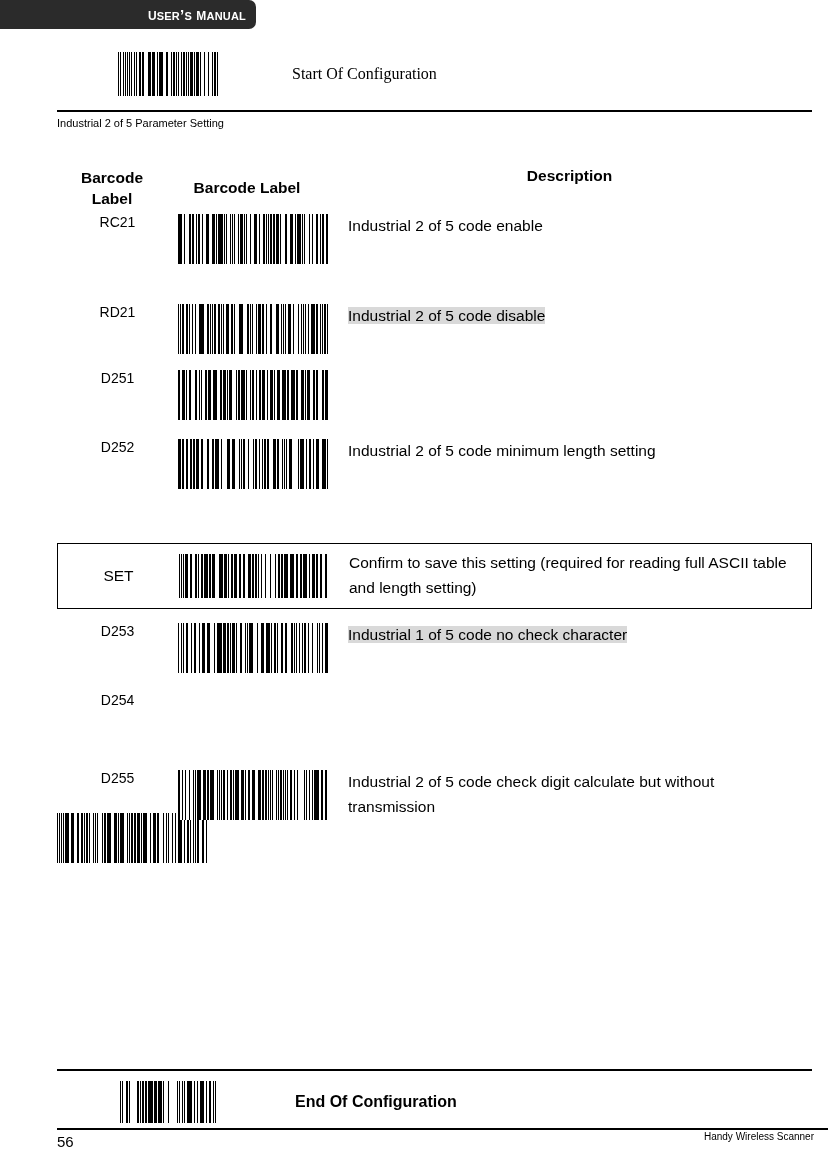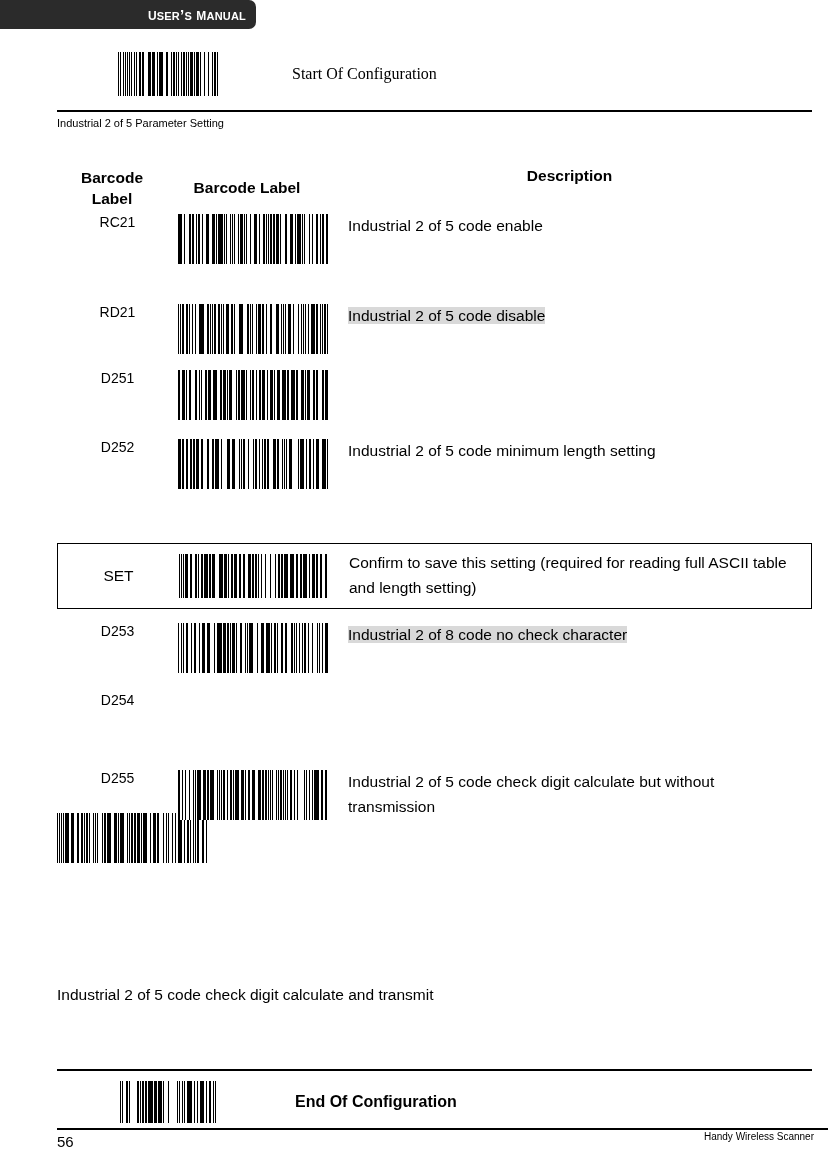--- a/index.html
+++ b/index.html
@@ -242,29 +242,28 @@
       <span class="barcode" style="background-image: linear-gradient(90deg, rgb(0, 0, 0) 0%, rgb(0, 0, 0) 1.9%, rgb(255, 255, 255) 1.9%, rgb(255, 255, 255) 2.52%, rgb(0, 0, 0) 2.52%, rgb(0, 0, 0) 3.77%, rgb(255, 255, 255) 3.77%, rgb(255, 255, 255) 5.02%, rgb(0, 0, 0) 5.02%, rgb(0, 0, 0) 6.92%, rgb(255, 255, 255) 6.92%, rgb(255, 255, 255) 8.17%, rgb(0, 0, 0) 8.17%, rgb(0, 0, 0) 9.42%, rgb(255, 255, 255) 9.42%, rgb(255, 255, 255) 10.04%, rgb(0, 0, 0) 10.04%, rgb(0, 0, 0) 11.29%, rgb(255, 255, 255) 11.29%, rgb(255, 255, 255) 11.91%, rgb(0, 0, 0) 11.91%, rgb(0, 0, 0) 13.81%, rgb(255, 255, 255) 13.81%, rgb(255, 255, 255) 15.06%, rgb(0, 0, 0) 15.06%, rgb(0, 0, 0) 16.96%, rgb(255, 255, 255) 16.96%, rgb(255, 255, 255) 19.56%, rgb(0, 0, 0) 19.56%, rgb(0, 0, 0) 20.81%, rgb(255, 255, 255) 20.81%, rgb(255, 255, 255) 22.71%, rgb(0, 0, 0) 22.71%, rgb(0, 0, 0) 23.96%, rgb(255, 255, 255) 23.96%, rgb(255, 255, 255) 24.58%, rgb(0, 0, 0) 24.58%, rgb(0, 0, 0) 27.18%, rgb(255, 255, 255) 27.18%, rgb(255, 255, 255) 28.43%, rgb(0, 0, 0) 28.43%, rgb(0, 0, 0) 29.05%, rgb(255, 255, 255) 29.05%, rgb(255, 255, 255) 29.67%, rgb(0, 0, 0) 29.67%, rgb(0, 0, 0) 30.29%, rgb(255, 255, 255) 30.29%, rgb(255, 255, 255) 32.89%, rgb(0, 0, 0) 32.89%, rgb(0, 0, 0) 34.79%, rgb(255, 255, 255) 34.79%, rgb(255, 255, 255) 36.04%, rgb(0, 0, 0) 36.04%, rgb(0, 0, 0) 37.94%, rgb(255, 255, 255) 37.94%, rgb(255, 255, 255) 40.54%, rgb(0, 0, 0) 40.54%, rgb(0, 0, 0) 41.16%, rgb(255, 255, 255) 41.16%, rgb(255, 255, 255) 41.78%, rgb(0, 0, 0) 41.78%, rgb(0, 0, 0) 42.4%, rgb(255, 255, 255) 42.4%, rgb(255, 255, 255) 43.02%, rgb(0, 0, 0) 43.02%, rgb(0, 0, 0) 44.92%, rgb(255, 255, 255) 44.92%, rgb(255, 255, 255) 46.82%, rgb(0, 0, 0) 46.82%, rgb(0, 0, 0) 47.44%, rgb(255, 255, 255) 47.44%, rgb(255, 255, 255) 50.04%, rgb(0, 0, 0) 50.04%, rgb(0, 0, 0) 50.66%, rgb(255, 255, 255) 50.66%, rgb(255, 255, 255) 51.28%, rgb(0, 0, 0) 51.28%, rgb(0, 0, 0) 52.53%, rgb(255, 255, 255) 52.53%, rgb(255, 255, 255) 53.78%, rgb(0, 0, 0) 53.78%, rgb(0, 0, 0) 54.4%, rgb(255, 255, 255) 54.4%, rgb(255, 255, 255) 55.02%, rgb(0, 0, 0) 55.02%, rgb(0, 0, 0) 55.64%, rgb(255, 255, 255) 55.64%, rgb(255, 255, 255) 56.26%, rgb(0, 0, 0) 56.26%, rgb(0, 0, 0) 56.88%, rgb(255, 255, 255) 56.88%, rgb(255, 255, 255) 57.5%, rgb(0, 0, 0) 57.5%, rgb(0, 0, 0) 58.75%, rgb(255, 255, 255) 58.75%, rgb(255, 255, 255) 59.37%, rgb(0, 0, 0) 59.37%, rgb(0, 0, 0) 60.62%, rgb(255, 255, 255) 60.62%, rgb(255, 255, 255) 63.22%, rgb(0, 0, 0) 63.22%, rgb(0, 0, 0) 65.12%, rgb(255, 255, 255) 65.12%, rgb(255, 255, 255) 65.74%, rgb(0, 0, 0) 65.74%, rgb(0, 0, 0) 66.36%, rgb(255, 255, 255) 66.36%, rgb(255, 255, 255) 66.98%, rgb(0, 0, 0) 66.98%, rgb(0, 0, 0) 67.6%, rgb(255, 255, 255) 67.6%, rgb(255, 255, 255) 69.5%, rgb(0, 0, 0) 69.5%, rgb(0, 0, 0) 70.12%, rgb(255, 255, 255) 70.12%, rgb(255, 255, 255) 70.74%, rgb(0, 0, 0) 70.74%, rgb(0, 0, 0) 71.36%, rgb(255, 255, 255) 71.36%, rgb(255, 255, 255) 71.98%, rgb(0, 0, 0) 71.98%, rgb(0, 0, 0) 72.6%, rgb(255, 255, 255) 72.6%, rgb(255, 255, 255) 73.85%, rgb(0, 0, 0) 73.85%, rgb(0, 0, 0) 75.75%, rgb(255, 255, 255) 75.75%, rgb(255, 255, 255) 78.35%, rgb(0, 0, 0) 78.35%, rgb(0, 0, 0) 78.97%, rgb(255, 255, 255) 78.97%, rgb(255, 255, 255) 80.22%, rgb(0, 0, 0) 80.22%, rgb(0, 0, 0) 80.84%, rgb(255, 255, 255) 80.84%, rgb(255, 255, 255) 81.46%, rgb(0, 0, 0) 81.46%, rgb(0, 0, 0) 84.06%, rgb(255, 255, 255) 84.06%, rgb(255, 255, 255) 85.31%, rgb(0, 0, 0) 85.31%, rgb(0, 0, 0) 85.93%, rgb(255, 255, 255) 85.93%, rgb(255, 255, 255) 87.18%, rgb(0, 0, 0) 87.18%, rgb(0, 0, 0) 88.43%, rgb(255, 255, 255) 88.43%, rgb(255, 255, 255) 90.33%, rgb(0, 0, 0) 90.33%, rgb(0, 0, 0) 90.95%, rgb(255, 255, 255) 90.95%, rgb(255, 255, 255) 92.2%, rgb(0, 0, 0) 92.2%, rgb(0, 0, 0) 94.1%, rgb(255, 255, 255) 94.1%, rgb(255, 255, 255) 96%, rgb(0, 0, 0) 96%, rgb(0, 0, 0) 98.6%, rgb(255, 255, 255) 98.6%, rgb(255, 255, 255) 99.22%, rgb(0, 0, 0) 99.22%, rgb(0, 0, 0) 99.84%, rgb(255, 255, 255) 99.84%, rgb(255, 255, 255) 100%); background-color: rgb(255, 255, 255);"></span>
     </div>
     <div class="cell-desc"><span>Industrial 2 of 5 code minimum length setting</span></div>
   </div>
 
   <div class="trow abs" style="top:457px;">
     <div class="cell-value">D253</div>
     <div class="cell-label">
       <span class="barcode" style="background-image: linear-gradient(90deg, rgb(0, 0, 0) 0%, rgb(0, 0, 0) 0.62%, rgb(255, 255, 255) 0.62%, rgb(255, 255, 255) 1.87%, rgb(0, 0, 0) 1.87%, rgb(0, 0, 0) 2.49%, rgb(255, 255, 255) 2.49%, rgb(255, 255, 255) 3.11%, rgb(0, 0, 0) 3.11%, rgb(0, 0, 0) 3.73%, rgb(255, 255, 255) 3.73%, rgb(255, 255, 255) 5.63%, rgb(0, 0, 0) 5.63%, rgb(0, 0, 0) 6.88%, rgb(255, 255, 255) 6.88%, rgb(255, 255, 255) 8.78%, rgb(0, 0, 0) 8.78%, rgb(0, 0, 0) 9.4%, rgb(255, 255, 255) 9.4%, rgb(255, 255, 255) 10.65%, rgb(0, 0, 0) 10.65%, rgb(0, 0, 0) 11.9%, rgb(255, 255, 255) 11.9%, rgb(255, 255, 255) 13.8%, rgb(0, 0, 0) 13.8%, rgb(0, 0, 0) 14.42%, rgb(255, 255, 255) 14.42%, rgb(255, 255, 255) 15.04%, rgb(0, 0, 0) 15.04%, rgb(0, 0, 0) 15.66%, rgb(255, 255, 255) 15.66%, rgb(255, 255, 255) 16.28%, rgb(0, 0, 0) 16.28%, rgb(0, 0, 0) 18.18%, rgb(255, 255, 255) 18.18%, rgb(255, 255, 255) 19.43%, rgb(0, 0, 0) 19.43%, rgb(0, 0, 0) 21.33%, rgb(255, 255, 255) 21.33%, rgb(255, 255, 255) 23.93%, rgb(0, 0, 0) 23.93%, rgb(0, 0, 0) 24.55%, rgb(255, 255, 255) 24.55%, rgb(255, 255, 255) 25.8%, rgb(0, 0, 0) 25.8%, rgb(0, 0, 0) 27.7%, rgb(255, 255, 255) 27.7%, rgb(255, 255, 255) 28.32%, rgb(0, 0, 0) 28.32%, rgb(0, 0, 0) 29.57%, rgb(255, 255, 255) 29.57%, rgb(255, 255, 255) 30.19%, rgb(0, 0, 0) 30.19%, rgb(0, 0, 0) 32.09%, rgb(255, 255, 255) 32.09%, rgb(255, 255, 255) 32.71%, rgb(0, 0, 0) 32.71%, rgb(0, 0, 0) 33.96%, rgb(255, 255, 255) 33.96%, rgb(255, 255, 255) 34.58%, rgb(0, 0, 0) 34.58%, rgb(0, 0, 0) 35.2%, rgb(255, 255, 255) 35.2%, rgb(255, 255, 255) 35.82%, rgb(0, 0, 0) 35.82%, rgb(0, 0, 0) 37.72%, rgb(255, 255, 255) 37.72%, rgb(255, 255, 255) 38.34%, rgb(0, 0, 0) 38.34%, rgb(0, 0, 0) 39.59%, rgb(255, 255, 255) 39.59%, rgb(255, 255, 255) 41.49%, rgb(0, 0, 0) 41.49%, rgb(0, 0, 0) 42.74%, rgb(255, 255, 255) 42.74%, rgb(255, 255, 255) 44.64%, rgb(0, 0, 0) 44.64%, rgb(0, 0, 0) 45.26%, rgb(255, 255, 255) 45.26%, rgb(255, 255, 255) 45.88%, rgb(0, 0, 0) 45.88%, rgb(0, 0, 0) 46.5%, rgb(255, 255, 255) 46.5%, rgb(255, 255, 255) 47.12%, rgb(0, 0, 0) 47.12%, rgb(0, 0, 0) 49.02%, rgb(255, 255, 255) 49.02%, rgb(255, 255, 255) 49.64%, rgb(0, 0, 0) 49.64%, rgb(0, 0, 0) 50.26%, rgb(255, 255, 255) 50.26%, rgb(255, 255, 255) 52.86%, rgb(0, 0, 0) 52.86%, rgb(0, 0, 0) 53.48%, rgb(255, 255, 255) 53.48%, rgb(255, 255, 255) 55.38%, rgb(0, 0, 0) 55.38%, rgb(0, 0, 0) 57.28%, rgb(255, 255, 255) 57.28%, rgb(255, 255, 255) 58.53%, rgb(0, 0, 0) 58.53%, rgb(0, 0, 0) 61.13%, rgb(255, 255, 255) 61.13%, rgb(255, 255, 255) 61.75%, rgb(0, 0, 0) 61.75%, rgb(0, 0, 0) 63%, rgb(255, 255, 255) 63%, rgb(255, 255, 255) 64.25%, rgb(0, 0, 0) 64.25%, rgb(0, 0, 0) 65.5%, rgb(255, 255, 255) 65.5%, rgb(255, 255, 255) 66.12%, rgb(0, 0, 0) 66.12%, rgb(0, 0, 0) 66.74%, rgb(255, 255, 255) 66.74%, rgb(255, 255, 255) 68.64%, rgb(0, 0, 0) 68.64%, rgb(0, 0, 0) 69.89%, rgb(255, 255, 255) 69.89%, rgb(255, 255, 255) 71.14%, rgb(0, 0, 0) 71.14%, rgb(0, 0, 0) 72.39%, rgb(255, 255, 255) 72.39%, rgb(255, 255, 255) 73.01%, rgb(0, 0, 0) 73.01%, rgb(0, 0, 0) 73.63%, rgb(255, 255, 255) 73.63%, rgb(255, 255, 255) 75.53%, rgb(0, 0, 0) 75.53%, rgb(0, 0, 0) 76.78%, rgb(255, 255, 255) 76.78%, rgb(255, 255, 255) 77.4%, rgb(0, 0, 0) 77.4%, rgb(0, 0, 0) 78.02%, rgb(255, 255, 255) 78.02%, rgb(255, 255, 255) 78.64%, rgb(0, 0, 0) 78.64%, rgb(0, 0, 0) 79.26%, rgb(255, 255, 255) 79.26%, rgb(255, 255, 255) 80.51%, rgb(0, 0, 0) 80.51%, rgb(0, 0, 0) 81.13%, rgb(255, 255, 255) 81.13%, rgb(255, 255, 255) 82.38%, rgb(0, 0, 0) 82.38%, rgb(0, 0, 0) 83.63%, rgb(255, 255, 255) 83.63%, rgb(255, 255, 255) 84.25%, rgb(0, 0, 0) 84.25%, rgb(0, 0, 0) 85.5%, rgb(255, 255, 255) 85.5%, rgb(255, 255, 255) 86.75%, rgb(0, 0, 0) 86.75%, rgb(0, 0, 0) 87.37%, rgb(255, 255, 255) 87.37%, rgb(255, 255, 255) 89.27%, rgb(0, 0, 0) 89.27%, rgb(0, 0, 0) 89.89%, rgb(255, 255, 255) 89.89%, rgb(255, 255, 255) 92.49%, rgb(0, 0, 0) 92.49%, rgb(0, 0, 0) 93.11%, rgb(255, 255, 255) 93.11%, rgb(255, 255, 255) 93.73%, rgb(0, 0, 0) 93.73%, rgb(0, 0, 0) 94.98%, rgb(255, 255, 255) 94.98%, rgb(255, 255, 255) 96.23%, rgb(0, 0, 0) 96.23%, rgb(0, 0, 0) 96.85%, rgb(255, 255, 255) 96.85%, rgb(255, 255, 255) 98.1%, rgb(0, 0, 0) 98.1%, rgb(0, 0, 0) 100%); background-color: rgb(255, 255, 255);"></span>
     </div>
-    <div class="cell-desc"><span class="hl">Industrial 2 of 8 code no check character</span></div>
+    <div class="cell-desc"><span class="hl">Industrial 1 of 5 code no check character</span></div>
   </div>
 
   <div class="trow abs" style="top:526px;flex-direction:column;">
     <div class="cell-value">D254</div>
     <div class="cell-label">
       <span class="barcode" style="background-image: linear-gradient(90deg, rgb(0, 0, 0) 0%, rgb(0, 0, 0) 0.62%, rgb(255, 255, 255) 0.62%, rgb(255, 255, 255) 1.24%, rgb(0, 0, 0) 1.24%, rgb(0, 0, 0) 1.86%, rgb(255, 255, 255) 1.86%, rgb(255, 255, 255) 2.48%, rgb(0, 0, 0) 2.48%, rgb(0, 0, 0) 3.1%, rgb(255, 255, 255) 3.1%, rgb(255, 255, 255) 3.72%, rgb(0, 0, 0) 3.72%, rgb(0, 0, 0) 4.97%, rgb(255, 255, 255) 4.97%, rgb(255, 255, 255) 5.59%, rgb(0, 0, 0) 5.59%, rgb(0, 0, 0) 8.19%, rgb(255, 255, 255) 8.19%, rgb(255, 255, 255) 9.44%, rgb(0, 0, 0) 9.44%, rgb(0, 0, 0) 11.34%, rgb(255, 255, 255) 11.34%, rgb(255, 255, 255) 13.24%, rgb(0, 0, 0) 13.24%, rgb(0, 0, 0) 14.49%, rgb(255, 255, 255) 14.49%, rgb(255, 255, 255) 15.74%, rgb(0, 0, 0) 15.74%, rgb(0, 0, 0) 17.64%, rgb(255, 255, 255) 17.64%, rgb(255, 255, 255) 18.26%, rgb(0, 0, 0) 18.26%, rgb(0, 0, 0) 18.88%, rgb(255, 255, 255) 18.88%, rgb(255, 255, 255) 19.5%, rgb(0, 0, 0) 19.5%, rgb(0, 0, 0) 20.75%, rgb(255, 255, 255) 20.75%, rgb(255, 255, 255) 21.37%, rgb(0, 0, 0) 21.37%, rgb(0, 0, 0) 21.99%, rgb(255, 255, 255) 21.99%, rgb(255, 255, 255) 23.89%, rgb(0, 0, 0) 23.89%, rgb(0, 0, 0) 24.51%, rgb(255, 255, 255) 24.51%, rgb(255, 255, 255) 25.13%, rgb(0, 0, 0) 25.13%, rgb(0, 0, 0) 25.75%, rgb(255, 255, 255) 25.75%, rgb(255, 255, 255) 26.37%, rgb(0, 0, 0) 26.37%, rgb(0, 0, 0) 27.62%, rgb(255, 255, 255) 27.62%, rgb(255, 255, 255) 30.22%, rgb(0, 0, 0) 30.22%, rgb(0, 0, 0) 30.84%, rgb(255, 255, 255) 30.84%, rgb(255, 255, 255) 31.46%, rgb(0, 0, 0) 31.46%, rgb(0, 0, 0) 32.71%, rgb(255, 255, 255) 32.71%, rgb(255, 255, 255) 33.33%, rgb(0, 0, 0) 33.33%, rgb(0, 0, 0) 35.93%, rgb(255, 255, 255) 35.93%, rgb(255, 255, 255) 37.83%, rgb(0, 0, 0) 37.83%, rgb(0, 0, 0) 39.73%, rgb(255, 255, 255) 39.73%, rgb(255, 255, 255) 40.35%, rgb(0, 0, 0) 40.35%, rgb(0, 0, 0) 41.6%, rgb(255, 255, 255) 41.6%, rgb(255, 255, 255) 42.22%, rgb(0, 0, 0) 42.22%, rgb(0, 0, 0) 44.82%, rgb(255, 255, 255) 44.82%, rgb(255, 255, 255) 46.72%, rgb(0, 0, 0) 46.72%, rgb(0, 0, 0) 47.34%, rgb(255, 255, 255) 47.34%, rgb(255, 255, 255) 47.96%, rgb(0, 0, 0) 47.96%, rgb(0, 0, 0) 48.58%, rgb(255, 255, 255) 48.58%, rgb(255, 255, 255) 49.2%, rgb(0, 0, 0) 49.2%, rgb(0, 0, 0) 50.45%, rgb(255, 255, 255) 50.45%, rgb(255, 255, 255) 51.07%, rgb(0, 0, 0) 51.07%, rgb(0, 0, 0) 52.97%, rgb(255, 255, 255) 52.97%, rgb(255, 255, 255) 53.59%, rgb(0, 0, 0) 53.59%, rgb(0, 0, 0) 55.49%, rgb(255, 255, 255) 55.49%, rgb(255, 255, 255) 56.11%, rgb(0, 0, 0) 56.11%, rgb(0, 0, 0) 56.73%, rgb(255, 255, 255) 56.73%, rgb(255, 255, 255) 57.35%, rgb(0, 0, 0) 57.35%, rgb(0, 0, 0) 59.95%, rgb(255, 255, 255) 59.95%, rgb(255, 255, 255) 61.85%, rgb(0, 0, 0) 61.85%, rgb(0, 0, 0) 62.47%, rgb(255, 255, 255) 62.47%, rgb(255, 255, 255) 63.72%, rgb(0, 0, 0) 63.72%, rgb(0, 0, 0) 66.32%, rgb(255, 255, 255) 66.32%, rgb(255, 255, 255) 66.94%, rgb(0, 0, 0) 66.94%, rgb(0, 0, 0) 68.19%, rgb(255, 255, 255) 68.19%, rgb(255, 255, 255) 70.79%, rgb(0, 0, 0) 70.79%, rgb(0, 0, 0) 71.41%, rgb(255, 255, 255) 71.41%, rgb(255, 255, 255) 72.66%, rgb(0, 0, 0) 72.66%, rgb(0, 0, 0) 73.28%, rgb(255, 255, 255) 73.28%, rgb(255, 255, 255) 73.9%, rgb(0, 0, 0) 73.9%, rgb(0, 0, 0) 74.52%, rgb(255, 255, 255) 74.52%, rgb(255, 255, 255) 76.42%, rgb(0, 0, 0) 76.42%, rgb(0, 0, 0) 77.04%, rgb(255, 255, 255) 77.04%, rgb(255, 255, 255) 78.94%, rgb(0, 0, 0) 78.94%, rgb(0, 0, 0) 79.56%, rgb(255, 255, 255) 79.56%, rgb(255, 255, 255) 80.81%, rgb(0, 0, 0) 80.81%, rgb(0, 0, 0) 83.41%, rgb(255, 255, 255) 83.41%, rgb(255, 255, 255) 84.66%, rgb(0, 0, 0) 84.66%, rgb(0, 0, 0) 85.28%, rgb(255, 255, 255) 85.28%, rgb(255, 255, 255) 86.53%, rgb(0, 0, 0) 86.53%, rgb(0, 0, 0) 87.78%, rgb(255, 255, 255) 87.78%, rgb(255, 255, 255) 88.4%, rgb(0, 0, 0) 88.4%, rgb(0, 0, 0) 89.02%, rgb(255, 255, 255) 89.02%, rgb(255, 255, 255) 90.92%, rgb(0, 0, 0) 90.92%, rgb(0, 0, 0) 91.54%, rgb(255, 255, 255) 91.54%, rgb(255, 255, 255) 92.16%, rgb(0, 0, 0) 92.16%, rgb(0, 0, 0) 92.78%, rgb(255, 255, 255) 92.78%, rgb(255, 255, 255) 93.4%, rgb(0, 0, 0) 93.4%, rgb(0, 0, 0) 94.65%, rgb(255, 255, 255) 94.65%, rgb(255, 255, 255) 96.55%, rgb(0, 0, 0) 96.55%, rgb(0, 0, 0) 97.8%, rgb(255, 255, 255) 97.8%, rgb(255, 255, 255) 99.05%, rgb(0, 0, 0) 99.05%, rgb(0, 0, 0) 100%); background-color: rgb(255, 255, 255);"></span>
     </div>
-    <div class="cell-desc" style="max-width:400px;"><span>Industrial 2 of 5 code check digit calculate and transmit</span></div>
   </div>
 
   <div class="trow abs" style="top:604px;">
     <div class="cell-value">D255</div>
     <div class="cell-label">
       <span class="barcode" style="background-image: linear-gradient(90deg, rgb(0, 0, 0) 0%, rgb(0, 0, 0) 1.25%, rgb(255, 255, 255) 1.25%, rgb(255, 255, 255) 2.5%, rgb(0, 0, 0) 2.5%, rgb(0, 0, 0) 3.12%, rgb(255, 255, 255) 3.12%, rgb(255, 255, 255) 4.37%, rgb(0, 0, 0) 4.37%, rgb(0, 0, 0) 5.62%, rgb(255, 255, 255) 5.62%, rgb(255, 255, 255) 7.52%, rgb(0, 0, 0) 7.52%, rgb(0, 0, 0) 8.14%, rgb(255, 255, 255) 8.14%, rgb(255, 255, 255) 10.04%, rgb(0, 0, 0) 10.04%, rgb(0, 0, 0) 10.66%, rgb(255, 255, 255) 10.66%, rgb(255, 255, 255) 11.28%, rgb(0, 0, 0) 11.28%, rgb(0, 0, 0) 11.9%, rgb(255, 255, 255) 11.9%, rgb(255, 255, 255) 12.52%, rgb(0, 0, 0) 12.52%, rgb(0, 0, 0) 15.12%, rgb(255, 255, 255) 15.12%, rgb(255, 255, 255) 16.37%, rgb(0, 0, 0) 16.37%, rgb(0, 0, 0) 18.97%, rgb(255, 255, 255) 18.97%, rgb(255, 255, 255) 19.59%, rgb(0, 0, 0) 19.59%, rgb(0, 0, 0) 20.84%, rgb(255, 255, 255) 20.84%, rgb(255, 255, 255) 21.46%, rgb(0, 0, 0) 21.46%, rgb(0, 0, 0) 24.06%, rgb(255, 255, 255) 24.06%, rgb(255, 255, 255) 25.96%, rgb(0, 0, 0) 25.96%, rgb(0, 0, 0) 26.58%, rgb(255, 255, 255) 26.58%, rgb(255, 255, 255) 27.2%, rgb(0, 0, 0) 27.2%, rgb(0, 0, 0) 27.82%, rgb(255, 255, 255) 27.82%, rgb(255, 255, 255) 28.44%, rgb(0, 0, 0) 28.44%, rgb(0, 0, 0) 29.06%, rgb(255, 255, 255) 29.06%, rgb(255, 255, 255) 30.31%, rgb(0, 0, 0) 30.31%, rgb(0, 0, 0) 31.56%, rgb(255, 255, 255) 31.56%, rgb(255, 255, 255) 32.81%, rgb(0, 0, 0) 32.81%, rgb(0, 0, 0) 33.43%, rgb(255, 255, 255) 33.43%, rgb(255, 255, 255) 34.68%, rgb(0, 0, 0) 34.68%, rgb(0, 0, 0) 35.93%, rgb(255, 255, 255) 35.93%, rgb(255, 255, 255) 36.55%, rgb(0, 0, 0) 36.55%, rgb(0, 0, 0) 37.17%, rgb(255, 255, 255) 37.17%, rgb(255, 255, 255) 37.79%, rgb(0, 0, 0) 37.79%, rgb(0, 0, 0) 39.04%, rgb(255, 255, 255) 39.04%, rgb(255, 255, 255) 39.66%, rgb(0, 0, 0) 39.66%, rgb(0, 0, 0) 40.91%, rgb(255, 255, 255) 40.91%, rgb(255, 255, 255) 42.16%, rgb(0, 0, 0) 42.16%, rgb(0, 0, 0) 44.06%, rgb(255, 255, 255) 44.06%, rgb(255, 255, 255) 44.68%, rgb(0, 0, 0) 44.68%, rgb(0, 0, 0) 45.3%, rgb(255, 255, 255) 45.3%, rgb(255, 255, 255) 46.55%, rgb(0, 0, 0) 46.55%, rgb(0, 0, 0) 47.8%, rgb(255, 255, 255) 47.8%, rgb(255, 255, 255) 49.05%, rgb(0, 0, 0) 49.05%, rgb(0, 0, 0) 51.65%, rgb(255, 255, 255) 51.65%, rgb(255, 255, 255) 53.55%, rgb(0, 0, 0) 53.55%, rgb(0, 0, 0) 55.45%, rgb(255, 255, 255) 55.45%, rgb(255, 255, 255) 56.07%, rgb(0, 0, 0) 56.07%, rgb(0, 0, 0) 57.32%, rgb(255, 255, 255) 57.32%, rgb(255, 255, 255) 57.94%, rgb(0, 0, 0) 57.94%, rgb(0, 0, 0) 59.19%, rgb(255, 255, 255) 59.19%, rgb(255, 255, 255) 59.81%, rgb(0, 0, 0) 59.81%, rgb(0, 0, 0) 60.43%, rgb(255, 255, 255) 60.43%, rgb(255, 255, 255) 61.05%, rgb(0, 0, 0) 61.05%, rgb(0, 0, 0) 61.67%, rgb(255, 255, 255) 61.67%, rgb(255, 255, 255) 62.92%, rgb(0, 0, 0) 62.92%, rgb(0, 0, 0) 63.54%, rgb(255, 255, 255) 63.54%, rgb(255, 255, 255) 65.44%, rgb(0, 0, 0) 65.44%, rgb(0, 0, 0) 66.06%, rgb(255, 255, 255) 66.06%, rgb(255, 255, 255) 66.68%, rgb(0, 0, 0) 66.68%, rgb(0, 0, 0) 67.3%, rgb(255, 255, 255) 67.3%, rgb(255, 255, 255) 67.92%, rgb(0, 0, 0) 67.92%, rgb(0, 0, 0) 69.17%, rgb(255, 255, 255) 69.17%, rgb(255, 255, 255) 69.79%, rgb(0, 0, 0) 69.79%, rgb(0, 0, 0) 70.41%, rgb(255, 255, 255) 70.41%, rgb(255, 255, 255) 71.03%, rgb(0, 0, 0) 71.03%, rgb(0, 0, 0) 72.28%, rgb(255, 255, 255) 72.28%, rgb(255, 255, 255) 72.9%, rgb(0, 0, 0) 72.9%, rgb(0, 0, 0) 73.52%, rgb(255, 255, 255) 73.52%, rgb(255, 255, 255) 74.77%, rgb(0, 0, 0) 74.77%, rgb(0, 0, 0) 76.02%, rgb(255, 255, 255) 76.02%, rgb(255, 255, 255) 77.27%, rgb(0, 0, 0) 77.27%, rgb(0, 0, 0) 77.89%, rgb(255, 255, 255) 77.89%, rgb(255, 255, 255) 79.14%, rgb(0, 0, 0) 79.14%, rgb(0, 0, 0) 79.76%, rgb(255, 255, 255) 79.76%, rgb(255, 255, 255) 81.01%, rgb(0, 0, 0) 81.01%, rgb(0, 0, 0) 81.63%, rgb(255, 255, 255) 81.63%, rgb(255, 255, 255) 84.23%, rgb(0, 0, 0) 84.23%, rgb(0, 0, 0) 84.85%, rgb(255, 255, 255) 84.85%, rgb(255, 255, 255) 85.47%, rgb(0, 0, 0) 85.47%, rgb(0, 0, 0) 86.09%, rgb(255, 255, 255) 86.09%, rgb(255, 255, 255) 87.34%, rgb(0, 0, 0) 87.34%, rgb(0, 0, 0) 87.96%, rgb(255, 255, 255) 87.96%, rgb(255, 255, 255) 89.21%, rgb(0, 0, 0) 89.21%, rgb(0, 0, 0) 89.83%, rgb(255, 255, 255) 89.83%, rgb(255, 255, 255) 90.45%, rgb(0, 0, 0) 90.45%, rgb(0, 0, 0) 91.7%, rgb(255, 255, 255) 91.7%, rgb(255, 255, 255) 92.32%, rgb(0, 0, 0) 92.32%, rgb(0, 0, 0) 94.22%, rgb(255, 255, 255) 94.22%, rgb(255, 255, 255) 95.47%, rgb(0, 0, 0) 95.47%, rgb(0, 0, 0) 96.72%, rgb(255, 255, 255) 96.72%, rgb(255, 255, 255) 97.97%, rgb(0, 0, 0) 97.97%, rgb(0, 0, 0) 99.22%, rgb(255, 255, 255) 99.22%, rgb(255, 255, 255) 99.84%, rgb(0, 0, 0) 99.84%, rgb(0, 0, 0) 100%); background-color: rgb(255, 255, 255);"></span>
     </div>
     <div class="cell-desc" style="max-width:400px;"><span>Industrial 2 of 5 code check digit calculate but without transmission</span></div>
   </div>
 

